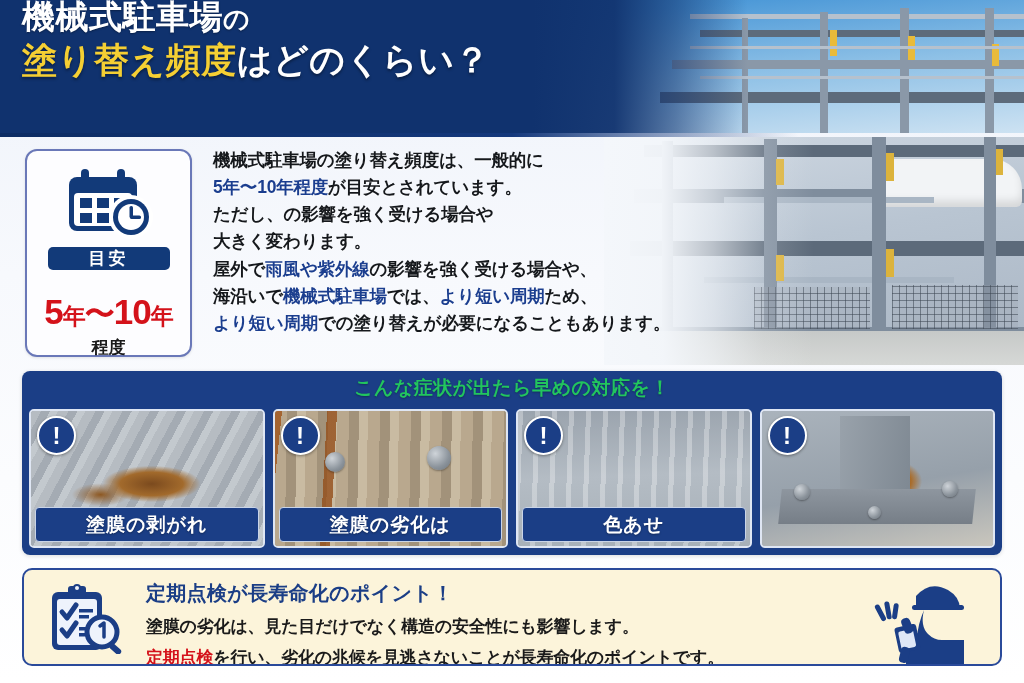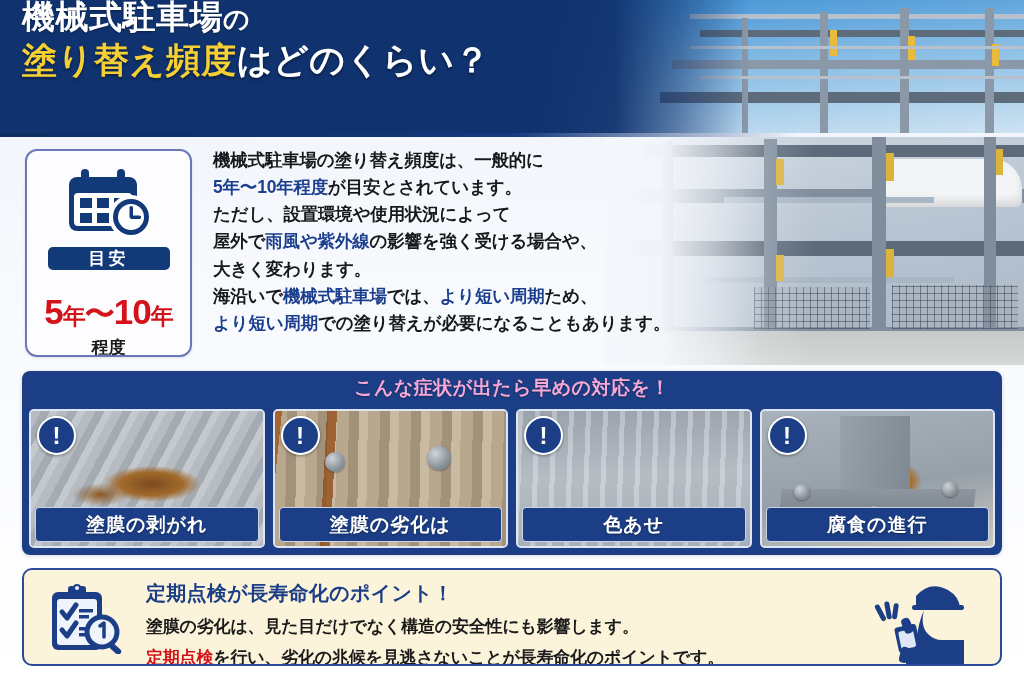--- a/index.html
+++ b/index.html
@@ -128,21 +128,21 @@
 
   
   .symptoms{
     position:absolute;left:22px;top:371px;width:980px;height:184px;
     border-radius:8px;overflow:hidden;
     box-shadow:0 1px 4px rgba(0,0,0,.14);
   }
   .symptoms-head{
     height:33px;background:#1b3e86;
     display:flex;align-items:center;justify-content:center;
-    color:#f9a8d4;font-size:19px;font-weight:bold;letter-spacing:0.5px;
+    color:#22c55e;font-size:19px;font-weight:bold;letter-spacing:0.5px;
     text-shadow:0 1px 2px rgba(0,0,0,.3);
   }
   .symptoms-body{
     height:151px;background:#1b3e86;
     display:flex;gap:8px;padding:5px 7px 7px 7px;box-sizing:border-box;
   }
   .sym-card{
     flex:1;position:relative;border-radius:5px;overflow:hidden;
     border:2px solid #dfe6f3;background:#9aa5b0;
   }
@@ -301,23 +301,23 @@
       </div>
       <div class="stat-years">
         <span>5</span><span class="unit">年</span><span class="tilde">〜</span><span>10</span><span class="unit">年</span>
       </div>
       <div class="stat-approx">程度</div>
     </div>
 
     <div class="intro-text" id="intro-text">
         <div><span>機械式駐車場の塗り替え頻度は、一般的に</span></div>
         <div><span class="b">5年〜10年程度</span><span>が目安とされています。</span></div>
-        <div><span>ただし、設置環境や使用状況によって</span></div>
+        <div><span>ただし、の影響を強く受ける場合や</span></div>
+        <div><span>大きく変わります。</span></div>
         <div><span>屋外で</span><span class="b">雨風や紫外線</span><span>の影響を強く受ける場合や、</span></div>
-        <div><span>大きく変わります。</span></div>
         <div><span>海沿いで</span><span class="b">機械式駐車場</span><span>では、</span><span class="b">より短い周期</span><span>ため、</span></div>
         <div><span class="b">より短い周期</span><span>での塗り替えが必要になることもあります。</span></div>
       </div>
   </div>
 
   <div class="symptoms">
     <div class="symptoms-head">こんな症状が出たら早めの対応を！</div>
     <div class="symptoms-body" id="symptoms-body">
         <div class="sym-card">
           <div class="sym-photo tex-peel"></div>
@@ -339,21 +339,20 @@
         </div>
         <div class="sym-card">
           <div class="sym-photo tex-corrode">
             <div class="sym-col"></div>
             <div class="sym-base"></div>
             <div class="sym-bolt" style="left: 14%; top: 54%; width: 16px; height: 16px;"></div>
             <div class="sym-bolt" style="left: 78%; top: 52%; width: 16px; height: 16px;"></div>
             <div class="sym-bolt" style="left: 46%; top: 70%; width: 13px; height: 13px;"></div>
           </div>
           <div class="sym-badge">!</div>
-          <div class="sym-label">腐食の進行</div>
         </div>
       </div>
   </div>
 
   <div class="note">
     <div class="note-clip">
       <svg viewBox="0 0 84 70" width="84" height="70" aria-hidden="true">
         <rect x="6" y="8" width="50" height="58" rx="6" fill="#1b3e86"></rect>
         <rect x="11" y="15" width="40" height="46" rx="3" fill="#eef3fc"></rect>
         <rect x="22" y="2" width="18" height="12" rx="3" fill="#1b3e86"></rect>

